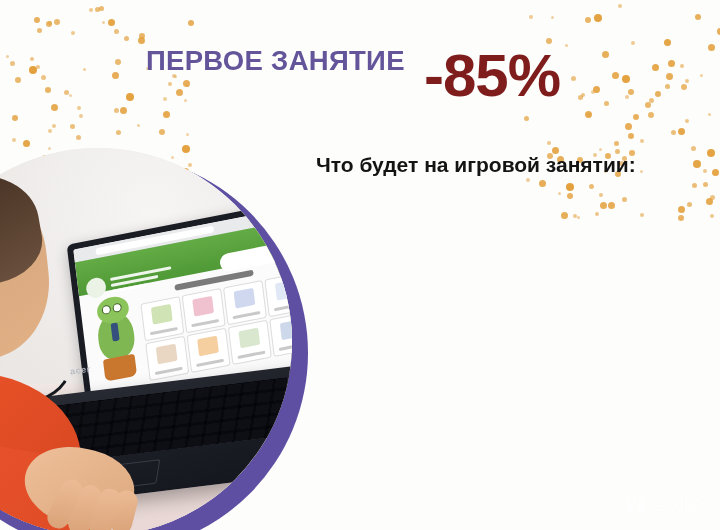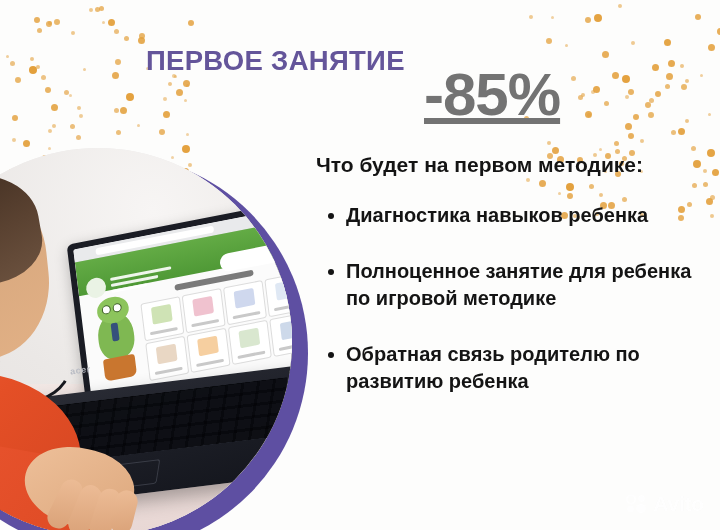--- a/index.html
+++ b/index.html
@@ -48,28 +48,27 @@
     font-size: 27.5px;
     font-weight: 700;
     letter-spacing: 0.3px;
     line-height: 33px;
     color: #64559a;
     white-space: nowrap;
   }
   .discount-badge {
     position: absolute;
     left: 278px;
-    top: 20px;
+    top: 1px;
     font-size: 60px;
     font-weight: 800;
     letter-spacing: -1px;
     line-height: 62px;
-    color: #737373;
+    color: #7f1d1d;
     white-space: nowrap;
-    text-decoration: underline;
   }
 
   
   .content-col {
     position: absolute;
     left: 316px;
     top: 152px;
     width: 392px;
   }
   .content-question {
@@ -593,35 +592,21 @@
     </div>
 
   <div class="headline-block">
     <div class="headline-lines">
       <div class="headline-line">ПЕРВОЕ ЗАНЯТИЕ</div>
     </div>
     <div class="discount-badge">-85%</div>
   </div>
 
   <div class="content-col">
-    <p class="content-question">Что будет на первом методике:</p>
-    <ul class="bullet-list">
-      <li class="bullet-item">
-        <span class="bullet-marker"></span>
-        <span>Диагностика навыков ребенка</span>
-      </li>
-      <li class="bullet-item">
-        <span class="bullet-marker"></span>
-        <span>Полноценное занятие для ребенка по игровой методике</span>
-      </li>
-      <li class="bullet-item">
-        <span class="bullet-marker"></span>
-        <span>Обратная связь родителю по развитию ребенка</span>
-      </li>
-    </ul>
+    <p class="content-question">Что будет на игровой занятии:</p>
   </div>
 
   <div class="photo-wrap">
     <div class="purple-arc"></div>
     <div class="photo-circle">
       <div class="photo-inner">
         <div class="ph-wall"></div>
         <div class="ph-desk"></div>
         <div class="ph-desk-side"></div>
         <div class="ph-desk-edge"></div>

